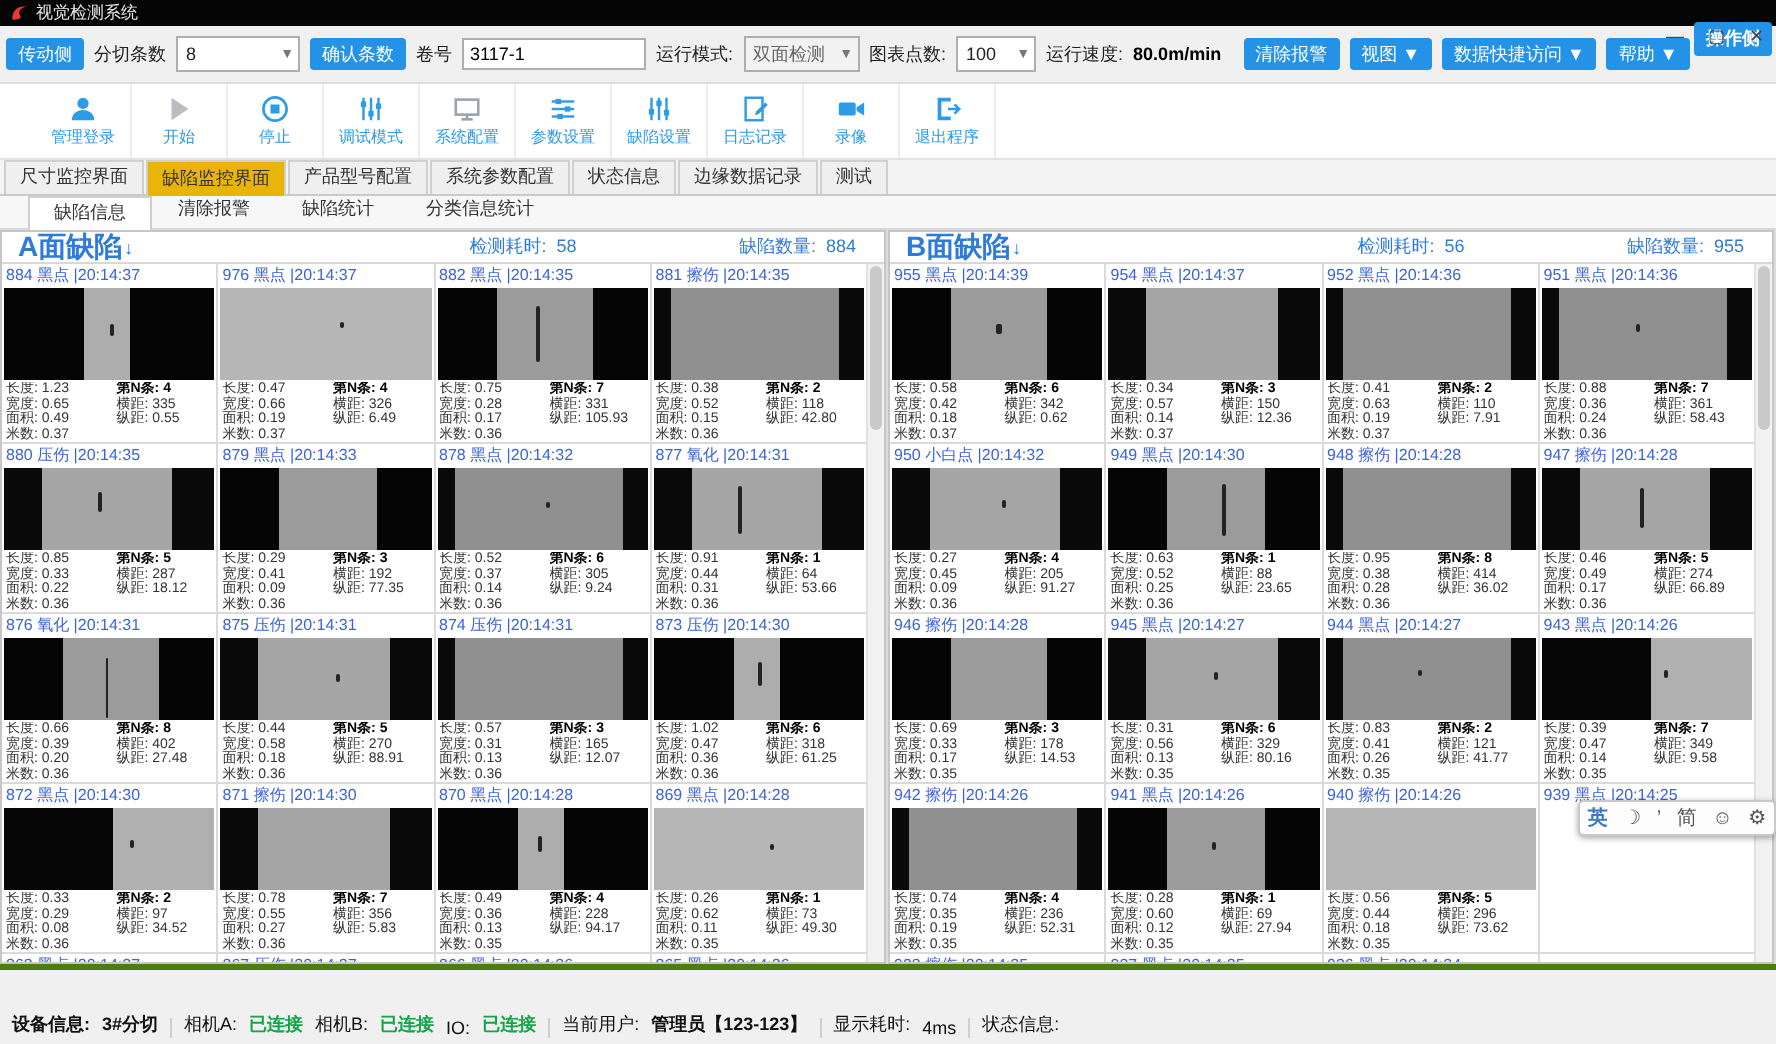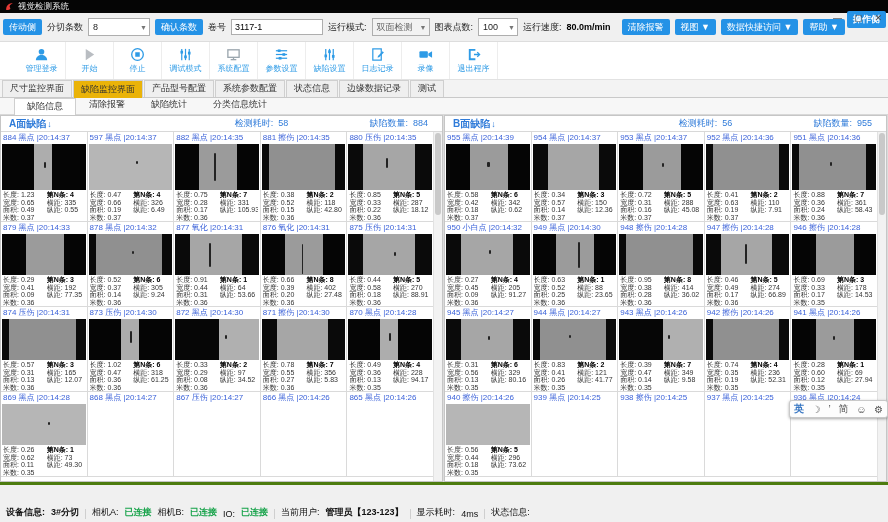--- a/index.html
+++ b/index.html
@@ -27,25 +27,25 @@
   .tabs{height:17px;background:#f3f3f3;border-bottom:1px solid #c9c9c9;display:flex;align-items:flex-end;padding-left:2px;font-size:9px;}
   .tab{background:#efefef;border:1px solid #cfcfcf;border-bottom:none;padding:1px 7px 2px;margin-right:1px;color:#333;white-space:nowrap;}
   .tab.active{background:#eab308;position:relative;margin-bottom:-1px;padding-top:2px;z-index:2;}
   .subtabs{height:16px;background:#f7f7f7;border-bottom:1px solid #d8d8d8;display:flex;align-items:flex-end;padding-left:14px;font-size:9px;}
   .subtab{padding:1px 12px 2px;color:#333;border:1px solid transparent;white-space:nowrap;}
   .subtab.active{background:#fff;border:1px solid #cfcfcf;border-bottom:none;margin-bottom:-1px;z-index:2;}
   
   .panels{height:367px;display:flex;gap:1px;background:#dcdcdc;}
   .panel{width:443px;background:#fff;border:1px solid #c6c6c6;box-sizing:border-box;position:relative;overflow:hidden;}
   .phead{height:16px;border-bottom:1px solid #d8d8d8;position:relative;font-size:9px;color:#2f7bd9;display:flex;align-items:center;padding:0 8px;box-sizing:border-box;}
-  .ph-t{font-weight:bold;font-size:10px;}
+  .ph-t{font-weight:bold;font-size:14px;}
   .ph-arrow{font-size:9px;margin-left:1px;}
   .ph-m{position:absolute;left:53%;}
   .ph-c{position:absolute;right:14px;}
-  .grid{position:absolute;top:16px;left:0;right:8px;bottom:0;display:grid;grid-template-columns:repeat(5,1fr);grid-template-rows:90px repeat(4,85px);overflow:hidden;background:#fff;}
+  .grid{position:absolute;top:16px;left:0;right:8px;bottom:0;display:grid;grid-template-columns:repeat(4,1fr);grid-template-rows:90px repeat(4,85px);overflow:hidden;background:#fff;}
   .vscroll{position:absolute;top:16px;right:0;bottom:0;width:8px;background:#f2f2f2;border-left:1px solid #e2e2e2;}
   .vthumb{margin:1px;height:82px;background:#c9c9c9;border-radius:3px;}
   .cell{display:flex;flex-direction:column;border-right:1px solid #dadada;border-bottom:1px solid #dadada;overflow:hidden;background:#fff;box-sizing:border-box;}
   .cell-head{height:12px;line-height:12px;font-size:8px;color:#3b62d9;padding-left:2px;white-space:nowrap;overflow:hidden;}
   .cell-img{position:relative;flex:1;margin:0 1px;}
   .mark{position:absolute;background:#232323;border-radius:1px;}
   .cell-stats{height:31px;display:flex;font-size:7px;line-height:7.6px;color:#333;padding:1px 2px 0;box-sizing:border-box;}
   .scol{flex:1.15;overflow:hidden;}
   .scol.r{flex:1;}
   .srow{white-space:nowrap;}
@@ -253,21 +253,21 @@
                 <div class="srow">米数: 0.37</div>
               </div>
               <div class="scol r">
                 <div class="srow b">第N条: 4</div>
                 <div class="srow">横距: 335</div>
                 <div class="srow">纵距: 0.55</div>
               </div>
             </div>
           </div>
           <div class="cell">
-            <div class="cell-head">597 黑点 |20:14:37</div>
+            <div class="cell-head">976 黑点 |20:14:37</div>
             <div class="cell-img" style="background: linear-gradient(to right, rgb(182, 182, 182) 0%, rgb(182, 182, 182) 100%);">
               <div class="mark" style="left: 57%; top: 38%; width: 2px; height: 3px;"></div>
             </div>
             <div class="cell-stats">
               <div class="scol">
                 <div class="srow">长度: 0.47</div>
                 <div class="srow">宽度: 0.66</div>
                 <div class="srow">面积: 0.19</div>
                 <div class="srow">米数: 0.37</div>
               </div>
@@ -587,39 +587,20 @@
               <div class="scol">
                 <div class="srow">长度: 0.34</div>
                 <div class="srow">宽度: 0.57</div>
                 <div class="srow">面积: 0.14</div>
                 <div class="srow">米数: 0.37</div>
               </div>
               <div class="scol r">
                 <div class="srow b">第N条: 3</div>
                 <div class="srow">横距: 150</div>
                 <div class="srow">纵距: 12.36</div>
-              </div>
-            </div>
-          </div>
-          <div class="cell">
-            <div class="cell-head">953 黑点 |20:14:37</div>
-            <div class="cell-img" style="background: linear-gradient(to right, rgb(5, 5, 5) 0%, rgb(5, 5, 5) 28%, rgb(155, 155, 155) 28%, rgb(155, 155, 155) 74%, rgb(5, 5, 5) 74%, rgb(5, 5, 5) 100%);">
-              <div class="mark" style="left: 51%; top: 42%; width: 2px; height: 4px;"></div>
-            </div>
-            <div class="cell-stats">
-              <div class="scol">
-                <div class="srow">长度: 0.72</div>
-                <div class="srow">宽度: 0.31</div>
-                <div class="srow">面积: 0.16</div>
-                <div class="srow">米数: 0.37</div>
-              </div>
-              <div class="scol r">
-                <div class="srow b">第N条: 5</div>
-                <div class="srow">横距: 288</div>
-                <div class="srow">纵距: 45.08</div>
               </div>
             </div>
           </div>
           <div class="cell">
             <div class="cell-head">952 黑点 |20:14:36</div>
             <div class="cell-img" style="background: linear-gradient(to right, rgb(10, 10, 10) 0%, rgb(10, 10, 10) 8%, rgb(144, 144, 144) 8%, rgb(144, 144, 144) 88%, rgb(10, 10, 10) 88%, rgb(10, 10, 10) 100%);"></div>
             <div class="cell-stats">
               <div class="scol">
                 <div class="srow">长度: 0.41</div>
                 <div class="srow">宽度: 0.63</div>

